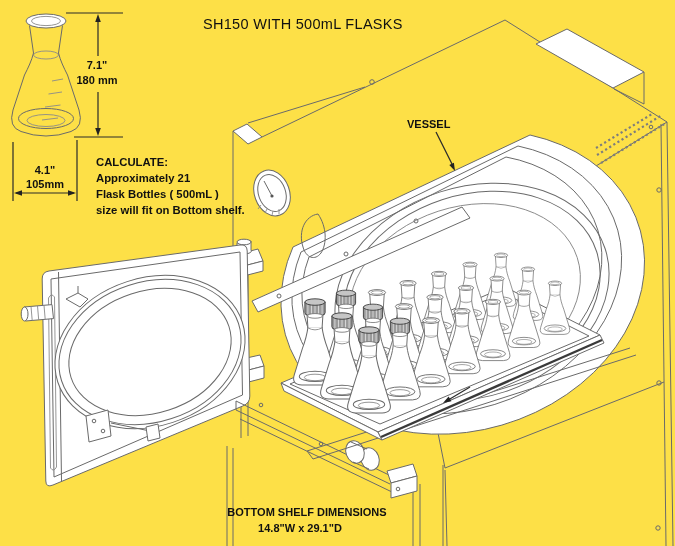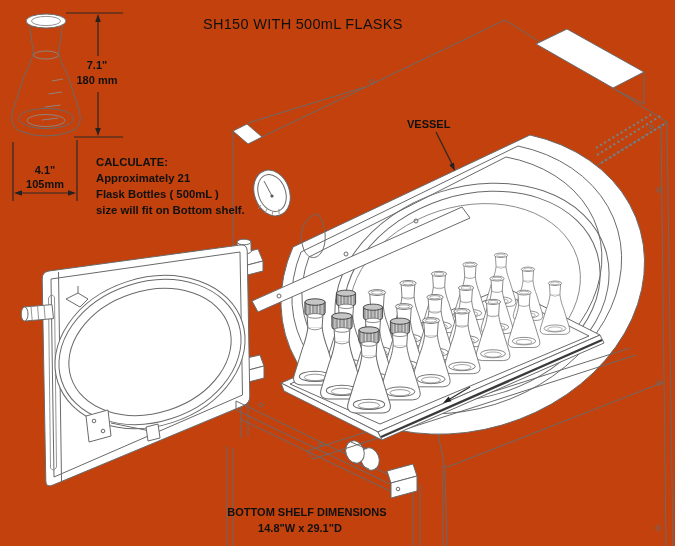--- a/index.html
+++ b/index.html
@@ -1,16 +1,16 @@
 <!DOCTYPE html>
 <html><head>
 <meta charset="utf-8">
 <style>
   html,body{margin:0;padding:0;background:#fff;}
-  .stage{position:relative;width:675px;height:546px;background:#c2410c;overflow:hidden;
+  .stage{position:relative;width:675px;height:546px;background:#fde047;overflow:hidden;
          font-family:"Liberation Sans", sans-serif;}
   svg{position:absolute;left:0;top:0;}
   .ln{fill:none;stroke:#6a6a6a;stroke-width:1;}
   .ln2{fill:none;stroke:#8a8a8a;stroke-width:0.9;}
   .wh{fill:#ffffff;stroke:#6a6a6a;stroke-width:1;}
   .dk{fill:none;stroke:#2a2a2a;stroke-width:1.2;}
   .vent{fill:none;stroke:#7d7d7d;stroke-width:2.2;stroke-dasharray:2.2 2.6;}
   .lip{fill:none;stroke:#3a3a3a;stroke-width:2.4;}
   text{fill:#111;}
   .t-title{font-size:14.5px;font-weight:400;letter-spacing:0.3px;}

